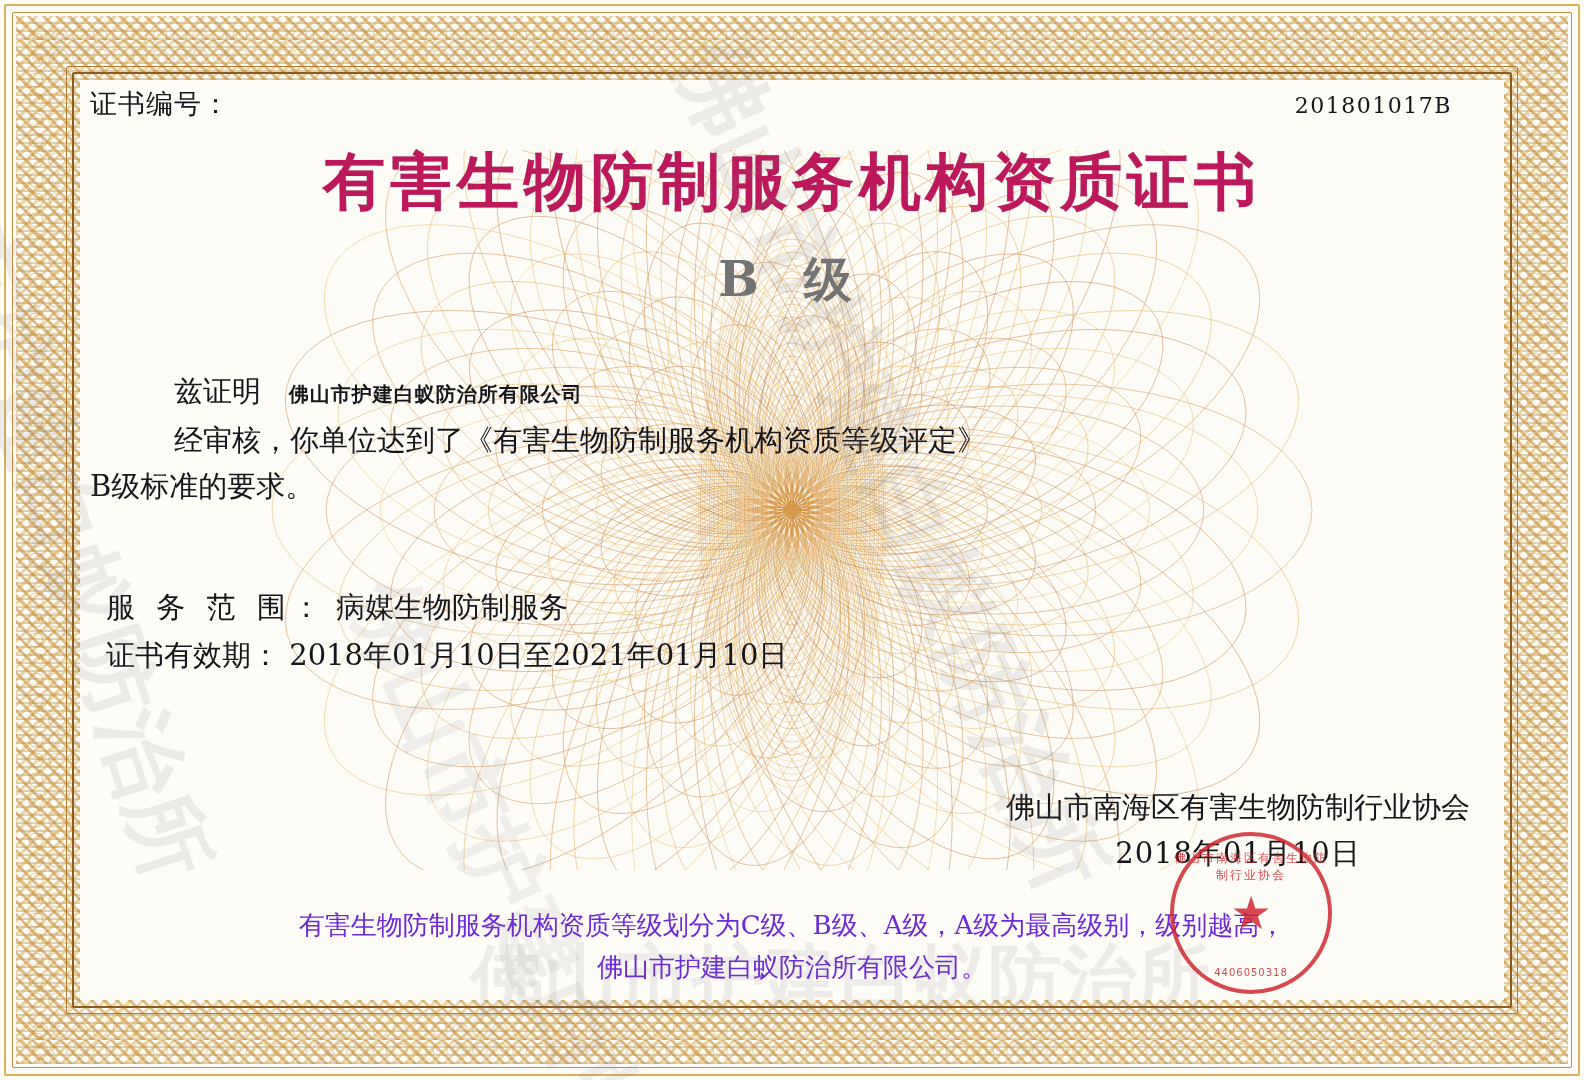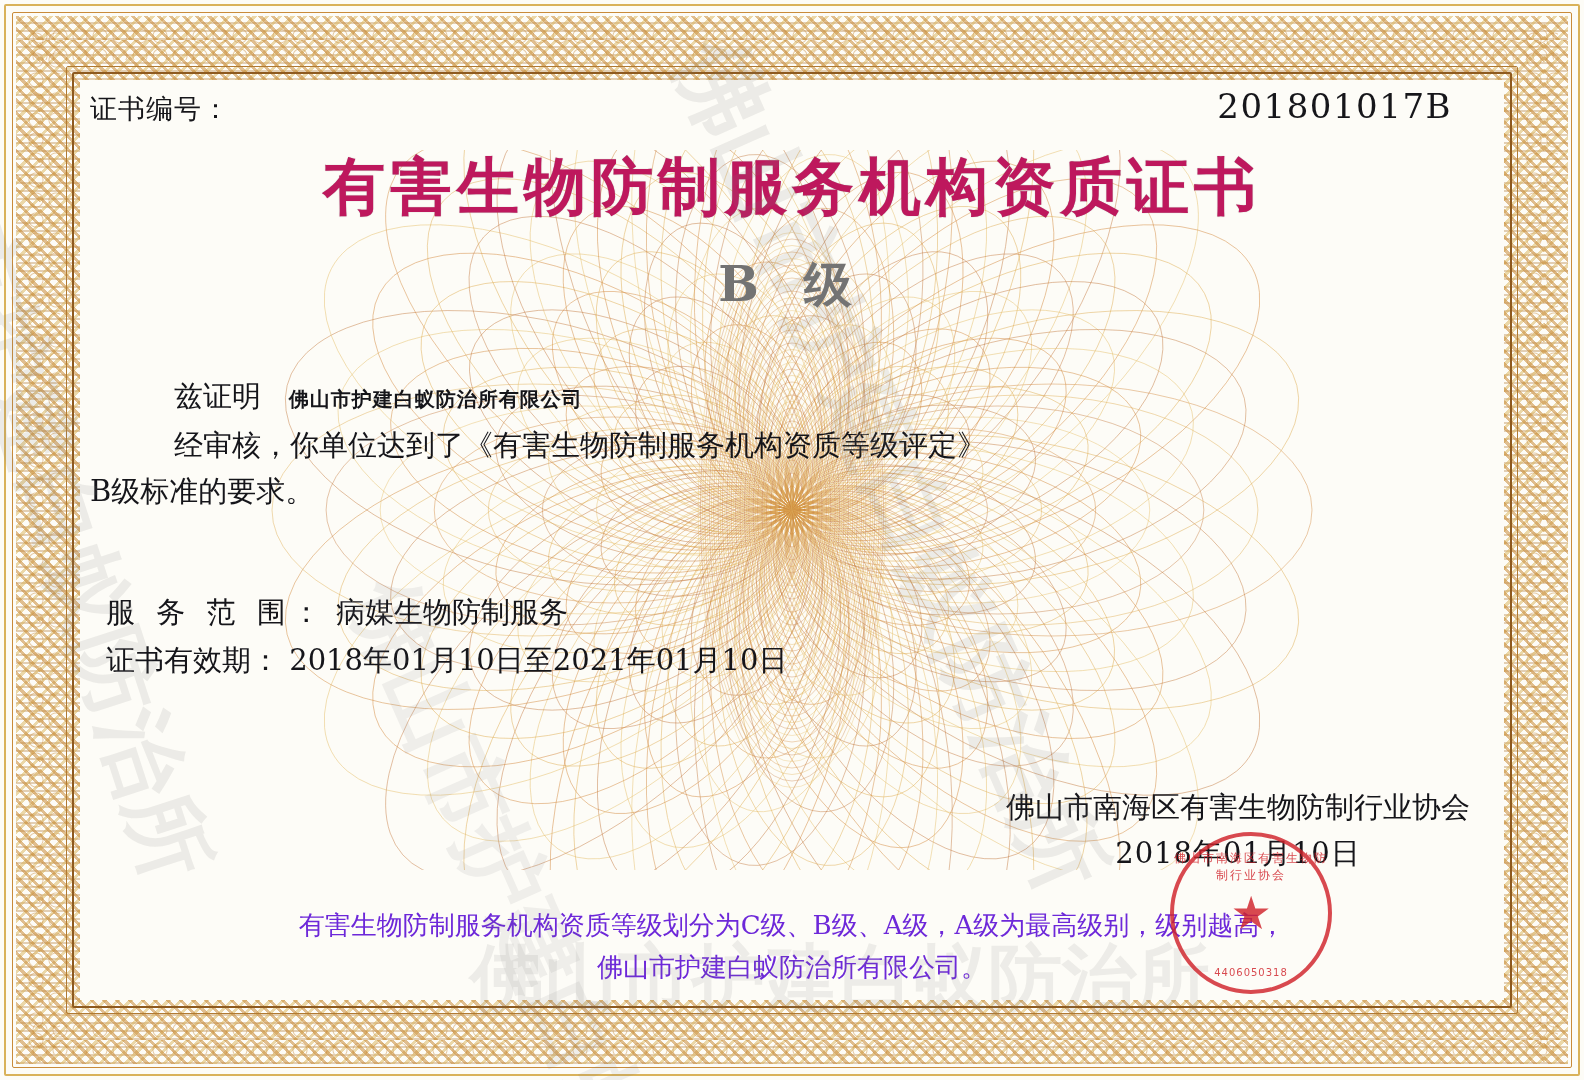--- a/index.html
+++ b/index.html
@@ -92,21 +92,21 @@
     justify-content: space-between;
     align-items: baseline;
     padding-right: 42px;
     font-size: 28px;
     color: #16161a;
     letter-spacing: 1px;
   }
   .cert-no-label { font-size: 27px; }
   .cert-no-value {
     font-family: "DejaVu Serif", serif;
-    font-size: 34px;
+    font-size: 22px;
     letter-spacing: 1.5px;
     margin-left: 6px;
   }
 
   .main-title {
     margin-top: 18px;
     text-align: center;
     font-size: 62px;
     font-weight: 700;
     letter-spacing: 5px;

